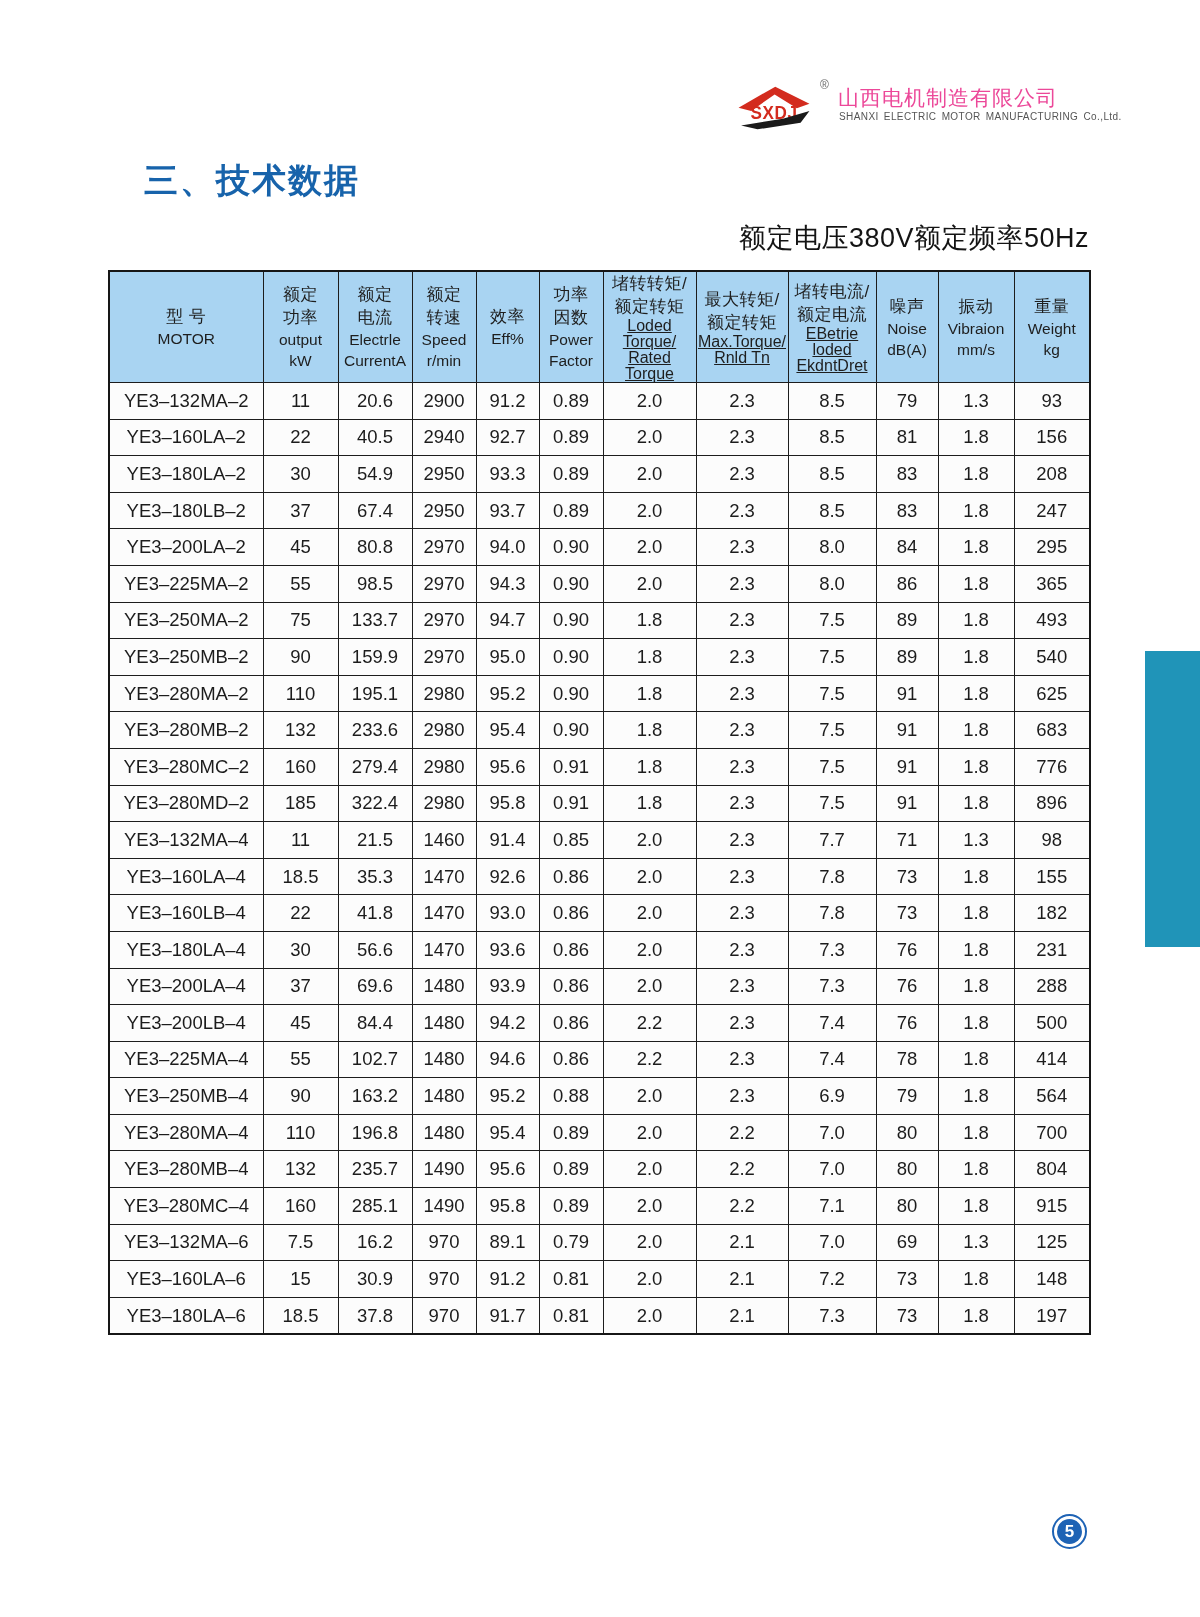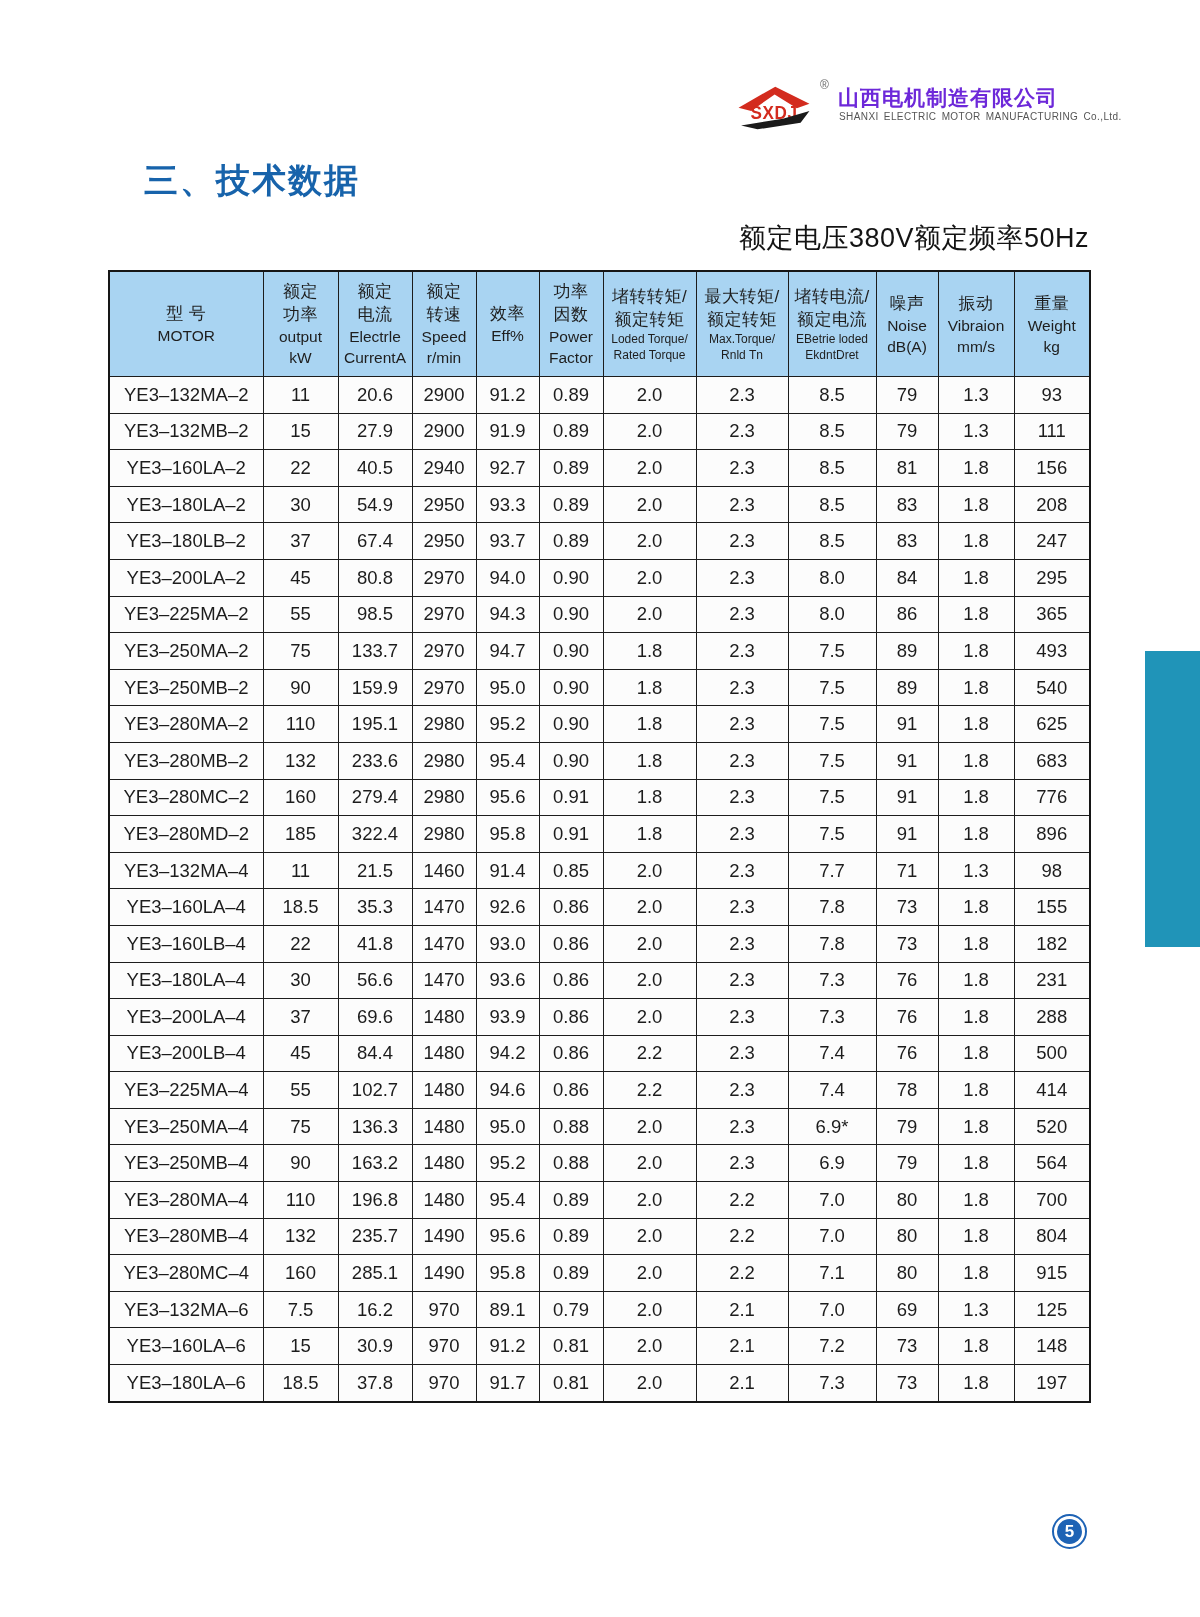--- a/index.html
+++ b/index.html
@@ -5,40 +5,40 @@
   html,body { margin:0; padding:0; background:#ffffff; }
   .page {
     position:relative; width:1200px; height:1617px; background:#ffffff;
     font-family:"Liberation Sans","DejaVu Sans",sans-serif; overflow:hidden;
   }
 
   
   .emblem { position:absolute; left:736px; top:84px; width:76px; height:46px; }
   .emblem-text { font-family:"Liberation Sans",sans-serif; font-weight:bold; font-size:27px; letter-spacing:1px; fill:#d32b1e; }
   .reg { position:absolute; left:820px; top:78px; font-size:12px; color:#6a6a6a; }
-  .company-cn { position:absolute; left:838px; top:84px; font-size:21px; font-weight:bold;
-                color:#6d28d9; letter-spacing:1px; white-space:nowrap; }
+  .company-cn { position:absolute; left:838px; top:84px; font-size:21px; font-weight:normal;
+                color:#ec4899; letter-spacing:1px; white-space:nowrap; }
   .company-en { position:absolute; left:839px; top:111px; font-size:10px; color:#555;
                 letter-spacing:0.4px; word-spacing:2px; white-space:nowrap; }
 
   
   .section-title { position:absolute; left:144px; top:158px; margin:0; font-size:34px;
                    font-weight:bold; color:#1763ab; letter-spacing:2px; }
   .table-title { position:absolute; left:108px; top:220px; width:981px; text-align:right;
                  font-size:27px; font-weight:500; color:#141414; letter-spacing:0.5px; }
 
   
   .spec { position:absolute; left:108px; top:270px; width:981px; border-collapse:collapse;
           table-layout:fixed; border:2.5px solid #161616; }
   .spec th, .spec td { border:1.6px solid #1d1d1d; text-align:center; vertical-align:middle; padding:0; }
   .spec thead th { background:#a9d4f2; height:104px; font-weight:400; }
   .spec td { height:35.6px; font-size:18.5px; color:#1c1c1c; background:#fcfcfc; white-space:nowrap; }
   .hz { font-size:17px; line-height:23px; color:#1e1e1e; letter-spacing:0.5px; }
   .he { font-size:15.5px; line-height:21px; color:#1e1e1e; }
-  .he.sm { font-size:12px; line-height:16px; }
+  .he.sm { font-size:16px; line-height:16px;text-decoration:underline; }
 
   
   .side-tab { position:absolute; left:1145px; top:651px; width:55px; height:296px; background:#2094b8; }
   .page-badge { position:absolute; left:1052px; top:1514px; width:31px; height:31px;
                 border:2.6px solid #1e63b5; border-radius:50%;
                 display:flex; align-items:center; justify-content:center; }
   .page-badge-inner { width:25px; height:25px; border-radius:50%; background:#1e63b5;
                       color:#fff; font-weight:bold; font-size:17px;
                       display:flex; align-items:center; justify-content:center; }
 </style>
@@ -152,34 +152,20 @@
           <td>91.2</td>
           <td>0.89</td>
           <td>2.0</td>
           <td>2.3</td>
           <td>8.5</td>
           <td>79</td>
           <td>1.3</td>
           <td>93</td>
         </tr>
         <tr>
-          <td>YE3–132MB–2</td>
-          <td>15</td>
-          <td>27.9</td>
-          <td>2900</td>
-          <td>91.9</td>
-          <td>0.89</td>
-          <td>2.0</td>
-          <td>2.3</td>
-          <td>8.5</td>
-          <td>79</td>
-          <td>1.3</td>
-          <td>111</td>
-        </tr>
-        <tr>
           <td>YE3–160LA–2</td>
           <td>22</td>
           <td>40.5</td>
           <td>2940</td>
           <td>92.7</td>
           <td>0.89</td>
           <td>2.0</td>
           <td>2.3</td>
           <td>8.5</td>
           <td>81</td>
@@ -418,34 +404,20 @@
           <td>94.6</td>
           <td>0.86</td>
           <td>2.2</td>
           <td>2.3</td>
           <td>7.4</td>
           <td>78</td>
           <td>1.8</td>
           <td>414</td>
         </tr>
         <tr>
-          <td>YE3–250MA–4</td>
-          <td>75</td>
-          <td>136.3</td>
-          <td>1480</td>
-          <td>95.0</td>
-          <td>0.88</td>
-          <td>2.0</td>
-          <td>2.3</td>
-          <td>6.9*</td>
-          <td>79</td>
-          <td>1.8</td>
-          <td>520</td>
-        </tr>
-        <tr>
           <td>YE3–250MB–4</td>
           <td>90</td>
           <td>163.2</td>
           <td>1480</td>
           <td>95.2</td>
           <td>0.88</td>
           <td>2.0</td>
           <td>2.3</td>
           <td>6.9</td>
           <td>79</td>

